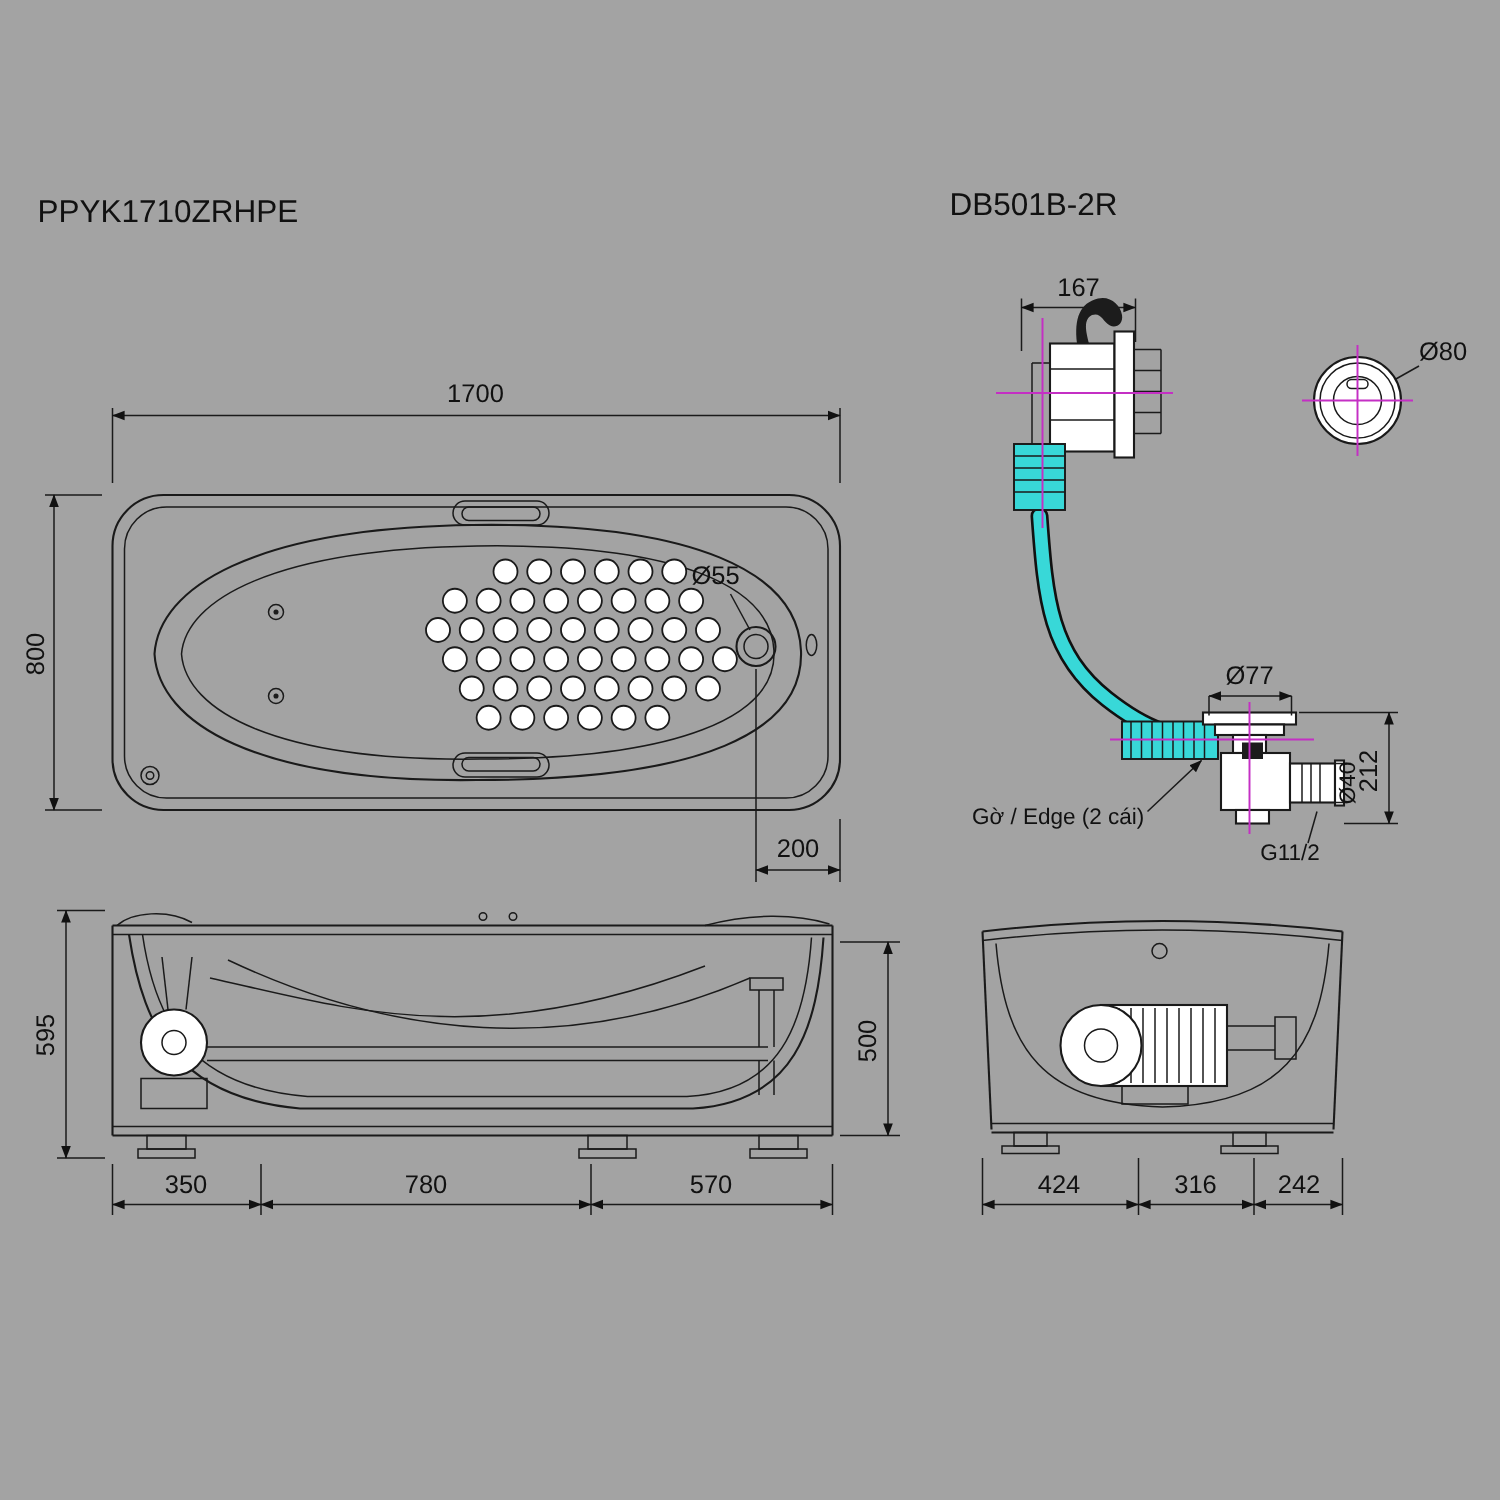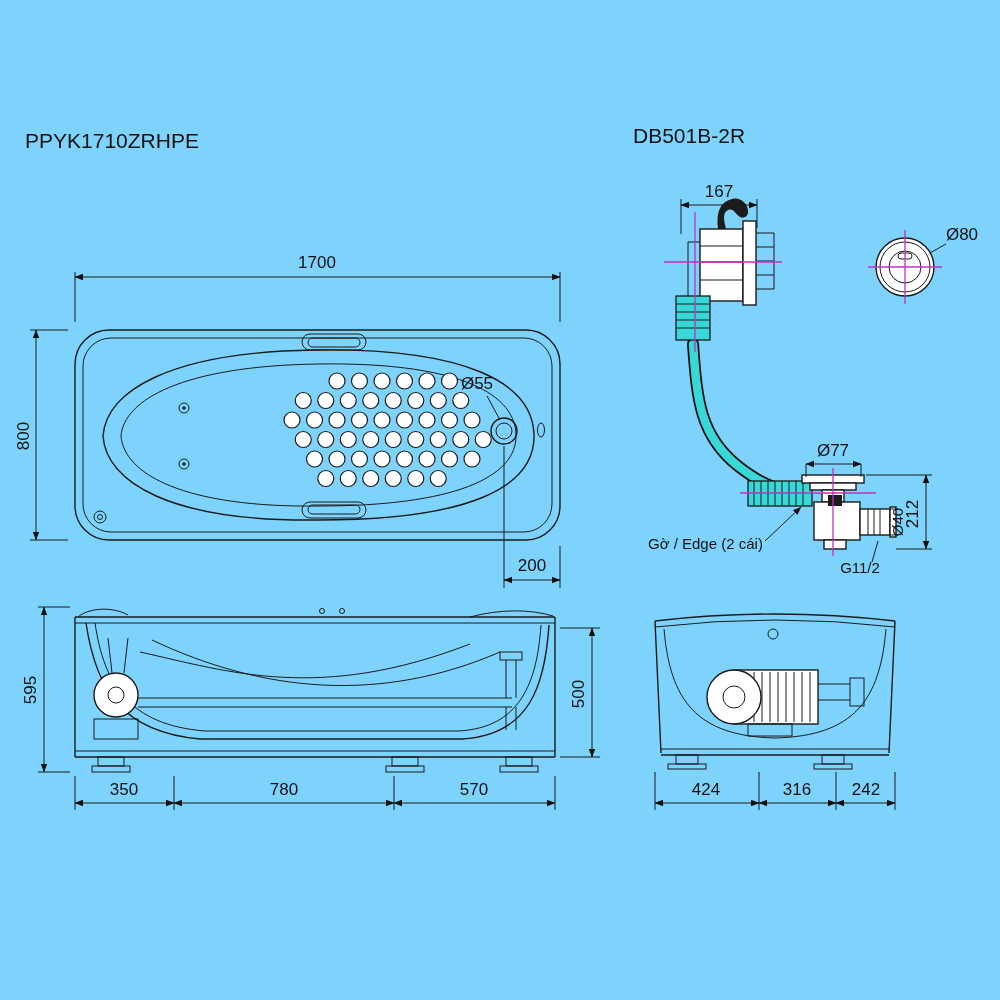--- a/index.html
+++ b/index.html
@@ -1,16 +1,16 @@
 <!DOCTYPE html>
 <html><head>
 <meta charset="utf-8">
 <style>
   html,body{margin:0;padding:0;background:#fff;}
-  .page{position:relative;width:1000px;height:1000px;background:#7dd3fc;overflow:hidden;}
+  .page{position:relative;width:1000px;height:1000px;background:#a3a3a3;overflow:hidden;}
   svg{display:block;}
   text{font-family:"Liberation Sans",sans-serif;fill:#111;}
   .title{font-size:21px;}
   .dimtxt{font-size:17px;text-anchor:middle;}
   .smtxt{font-size:15px;text-anchor:middle;}
   .note{font-size:15px;}
   .ln{stroke:#1a1a1a;stroke-width:1.4;fill:none;}
   .lnthin{stroke:#1a1a1a;stroke-width:1;fill:none;}
   .lnw{stroke:#1a1a1a;stroke-width:1.4;fill:#fff;}
   .dim{stroke:#1a1a1a;stroke-width:1;fill:none;}

